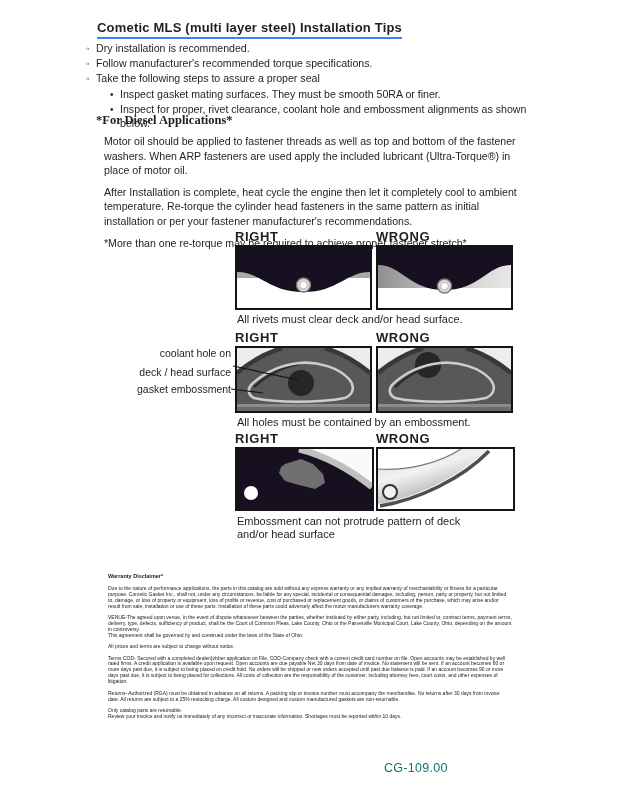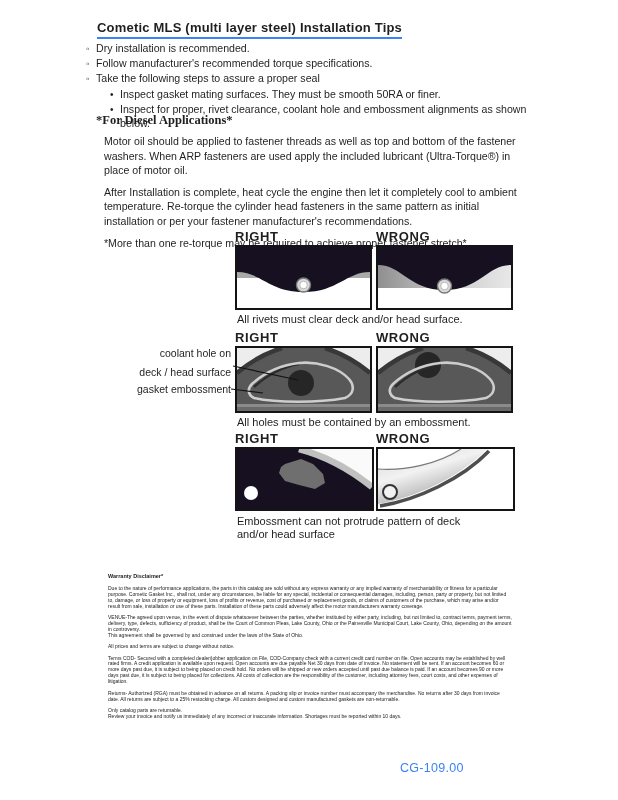--- a/index.html
+++ b/index.html
@@ -34,21 +34,21 @@
 
   .ann{position:absolute;text-align:right;font-size:10.5px;line-height:19px;white-space:pre-line;}
   .ann1{left:105px;top:344px;width:126px;}
   .ann2{left:105px;top:380px;width:126px;}
   .ann-lines{position:absolute;left:0;top:0;pointer-events:none;}
 
   .warranty{position:absolute;left:108px;top:574px;width:404px;font-size:5px;line-height:5.9px;color:#222;}
   .warranty-heading{margin:0 0 6px 0;font-size:5.5px;font-weight:bold;}
   .warranty p{margin:0 0 5.5px 0;white-space:pre-line;}
 
-  .page-code{position:absolute;left:400px;top:761px;font-size:12.5px;letter-spacing:.3px;color:#3b82f6;}
+  .page-code{position:absolute;left:384px;top:761px;font-size:12.5px;letter-spacing:.3px;color:#0f766e;}
 </style>
 </head>
 <body>
 
 <div class="page">
 
   <h1 class="page-title">Cometic MLS (multi layer steel) Installation Tips</h1>
 
   <div class="tips">
     <div class="tip-row">

